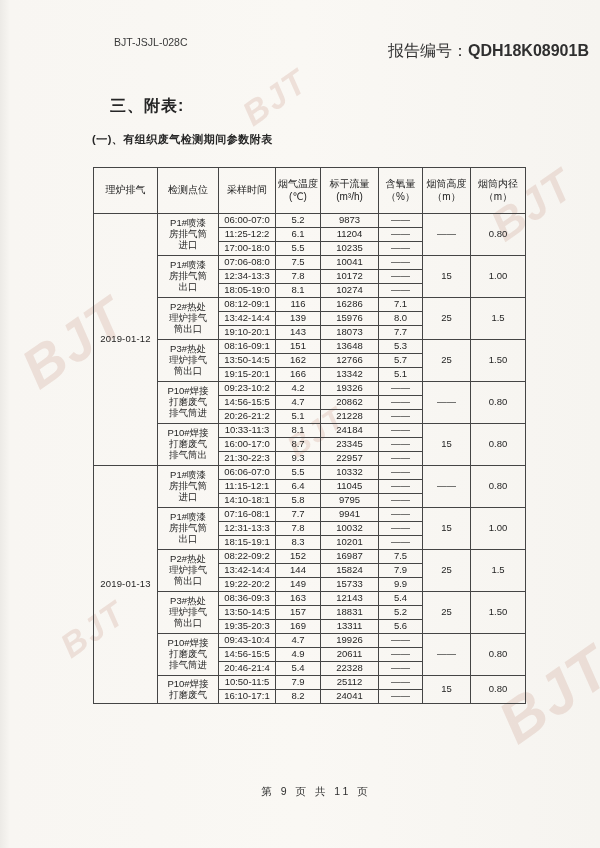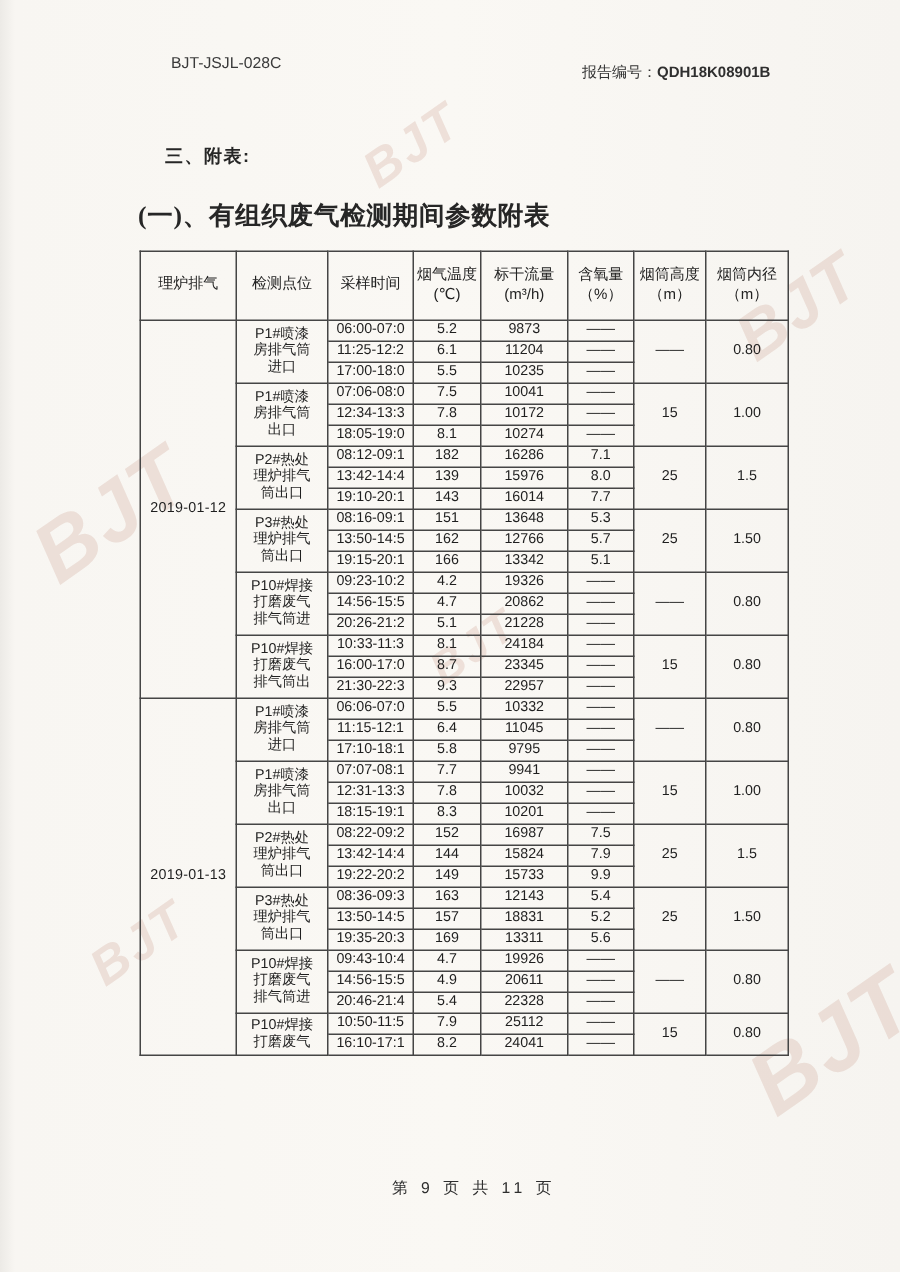--- a/index.html
+++ b/index.html
@@ -13,24 +13,24 @@
   }
   .wm {
     position:absolute;
     font-weight:bold; font-style:italic;
     color:rgba(197,143,122,0.22);
     transform:rotate(-35deg);
     z-index:0; pointer-events:none;
     letter-spacing:2px;
   }
   .doc-code { position:absolute; left:114px; top:36px; font-size:10.5px; font-weight:normal; color:#3a3a3a; z-index:2; }
-  .report-line { position:absolute; left:388px; top:41px; font-size:10px; color:#333; z-index:2; }
+  .report-line { position:absolute; left:388px; top:41px; font-size:16px; color:#333; z-index:2; }
   .report-line .val { font-weight:bold; color:#2f2f2f; }
-  .section-title { position:absolute; left:110px; top:96px; font-size:12px; font-weight:bold; letter-spacing:1px; z-index:2; }
-  .table-title { position:absolute; left:92px; top:132px; font-size:17px; font-weight:bold; letter-spacing:0.5px; z-index:2;font-family:Liberation Serif, serif; }
+  .section-title { position:absolute; left:110px; top:96px; font-size:16px; font-weight:bold; letter-spacing:1px; z-index:2; }
+  .table-title { position:absolute; left:92px; top:132px; font-size:11px; font-weight:bold; letter-spacing:0.5px; z-index:2; }
   table.params {
     position:absolute; left:93px; top:167px; width:432px;
     border-collapse:collapse; table-layout:fixed; z-index:1;
     background:transparent;
   }
   .params th, .params td {
     border:1px solid #454545;
     text-align:center; vertical-align:middle;
     overflow:hidden;
   }
@@ -132,36 +132,36 @@
         <td>18:05-19:0</td>
         <td>8.1</td>
         <td>10274</td>
         <td>——</td>
       </tr>
       <tr>
         <td class="point-cell" rowspan="3">P2#热处
 理炉排气
 筒出口</td>
         <td>08:12-09:1</td>
-        <td>182</td>
+        <td>116</td>
         <td>16286</td>
         <td>7.1</td>
         <td rowspan="3">25</td>
         <td rowspan="3">1.5</td>
       </tr>
       <tr>
         <td>13:42-14:4</td>
         <td>139</td>
         <td>15976</td>
         <td>8.0</td>
       </tr>
       <tr>
         <td>19:10-20:1</td>
         <td>143</td>
-        <td>16014</td>
+        <td>18073</td>
         <td>7.7</td>
       </tr>
       <tr>
         <td class="point-cell" rowspan="3">P3#热处
 理炉排气
 筒出口</td>
         <td>08:16-09:1</td>
         <td>151</td>
         <td>13648</td>
         <td>5.3</td>
@@ -238,30 +238,30 @@
         <td rowspan="3">——</td>
         <td rowspan="3">0.80</td>
       </tr>
       <tr>
         <td>11:15-12:1</td>
         <td>6.4</td>
         <td>11045</td>
         <td>——</td>
       </tr>
       <tr>
-        <td>17:10-18:1</td>
+        <td>14:10-18:1</td>
         <td>5.8</td>
         <td>9795</td>
         <td>——</td>
       </tr>
       <tr>
         <td class="point-cell" rowspan="3">P1#喷漆
 房排气筒
 出口</td>
-        <td>07:07-08:1</td>
+        <td>07:16-08:1</td>
         <td>7.7</td>
         <td>9941</td>
         <td>——</td>
         <td rowspan="3">15</td>
         <td rowspan="3">1.00</td>
       </tr>
       <tr>
         <td>12:31-13:3</td>
         <td>7.8</td>
         <td>10032</td>

